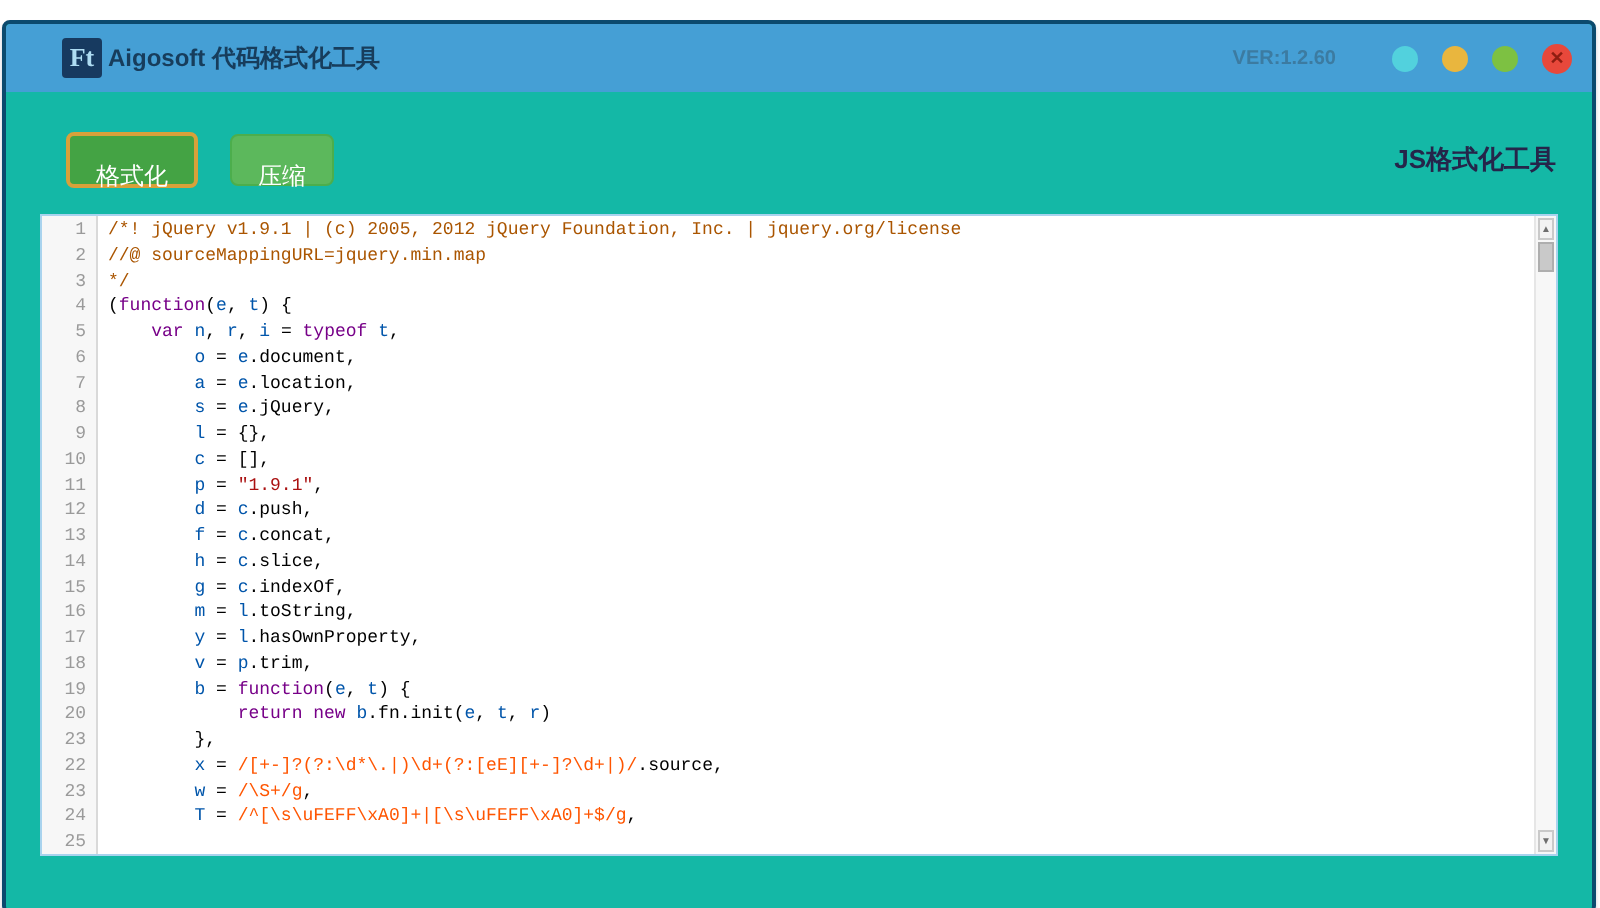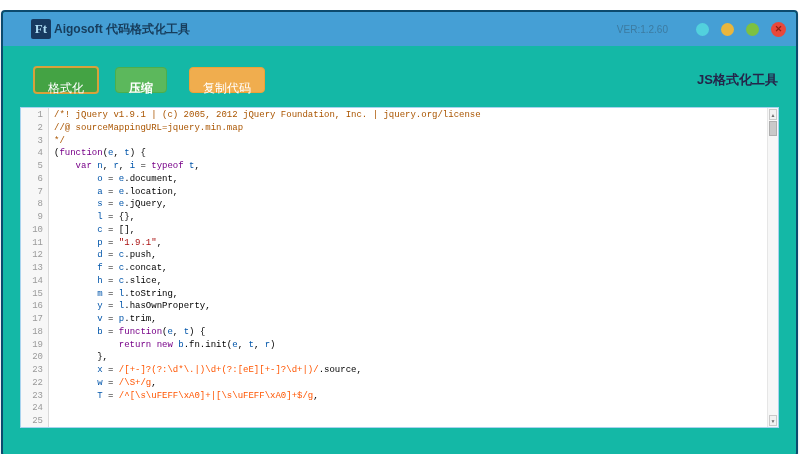--- a/index.html
+++ b/index.html
@@ -12,32 +12,32 @@
 
   
   .header { height:34px; background:#459fd5; display:flex; align-items:center;
             padding:0 10px 0 28px; border-radius:2px 2px 0 0; }
   .logo { width:20px; height:20px; background:#173a60; color:#aedcf2;
           font-family:"Liberation Serif", serif; font-size:13px; font-weight:bold;
           display:flex; align-items:center; justify-content:center; border-radius:2px;
           letter-spacing:0; }
   .title { margin-left:3px; font-size:12px; font-weight:bold; color:#173d5c; }
   .hspacer { flex:1; }
-  .version { font-size:10px; font-weight:normal; color:#3c7ba1; margin-right:16px; }
+  .version { font-size:10px; font-weight:bold; color:#3c7ba1; margin-right:16px; }
   .dot { width:13px; height:13px; border-radius:50%; margin-left:12px; }
   .close-btn { width:15px; height:15px; border-radius:50%; margin-left:12px;
                display:flex; align-items:center; justify-content:center;
                color:#8f1d11; font-size:9px; font-weight:bold; cursor:pointer; }
 
   
   .toolbar { display:flex; align-items:center; padding:20px 18px 0 30px; }
   .btn { height:26px; border-radius:4px; color:#fff; font-size:12px;
          padding:12px 13px; cursor:pointer; font-family:"Liberation Sans",sans-serif; }
   .btn-format   { background:#44a344; border:2px solid #d8a13a; margin-right:16px; }
-  .btn-compress { background:#5cb85c; border:1px solid #4cae4c; margin-right:22px;font-weight:bold; }
+  .btn-compress { background:#5cb85c; border:1px solid #4cae4c; margin-right:10px; }
   .btn-copy     { background:#f0ad4e; border:1px solid #eea236; }
   .mode-label { margin-left:auto; font-size:13px; font-weight:bold; color:#25254a; }
 
   
   .editor { margin:13px 17px 0 17px; height:321px; border:1px solid #a9d3ee;
             background:#fff; display:flex; position:relative; overflow:hidden; }
   .gutter { width:28px; background:#f7f7f7; border-right:1px solid #d9d9d9;
             padding-top:2px; flex:none; }
   .ln { height:12.75px; line-height:12.75px; text-align:right; padding-right:5px;
         color:#9a9a9a; font:9px "Liberation Mono", monospace; }
@@ -69,21 +69,20 @@
     <div class="version">VER:1.2.60</div>
     <div class="dot" style="background: rgb(82, 209, 221);"></div>
     <div class="dot" style="background: rgb(233, 182, 62);"></div>
     <div class="dot" style="background: rgb(125, 193, 66);"></div>
     <div class="close-btn" style="background: rgb(232, 72, 59);">✕</div>
   </div>
 
   <div class="toolbar">
     <button class="btn btn-format">格式化</button>
     <button class="btn btn-compress">压缩</button>
-    <button class="btn btn-copy">复制代码</button>
     <div class="mode-label">JS格式化工具</div>
   </div>
 
   <div class="editor">
     <div class="gutter">
         <div class="ln">1</div>
         <div class="ln">2</div>
         <div class="ln">3</div>
         <div class="ln">4</div>
         <div class="ln">5</div>
@@ -116,20 +115,21 @@
         <div class="cl"><span class="tk-pl">    </span><span class="tk-kw">var</span><span class="tk-pl"> </span><span class="tk-v2">n</span><span class="tk-pl">, </span><span class="tk-v2">r</span><span class="tk-pl">, </span><span class="tk-v2">i</span><span class="tk-pl"> = </span><span class="tk-kw">typeof</span><span class="tk-pl"> </span><span class="tk-v2">t</span><span class="tk-pl">,</span></div>
         <div class="cl"><span class="tk-pl">        </span><span class="tk-v2">o</span><span class="tk-pl"> = </span><span class="tk-v2">e</span><span class="tk-pl">.document,</span></div>
         <div class="cl"><span class="tk-pl">        </span><span class="tk-v2">a</span><span class="tk-pl"> = </span><span class="tk-v2">e</span><span class="tk-pl">.location,</span></div>
         <div class="cl"><span class="tk-pl">        </span><span class="tk-v2">s</span><span class="tk-pl"> = </span><span class="tk-v2">e</span><span class="tk-pl">.jQuery,</span></div>
         <div class="cl"><span class="tk-pl">        </span><span class="tk-v2">l</span><span class="tk-pl"> = {},</span></div>
         <div class="cl"><span class="tk-pl">        </span><span class="tk-v2">c</span><span class="tk-pl"> = [],</span></div>
         <div class="cl"><span class="tk-pl">        </span><span class="tk-v2">p</span><span class="tk-pl"> = </span><span class="tk-str">"1.9.1"</span><span class="tk-pl">,</span></div>
         <div class="cl"><span class="tk-pl">        </span><span class="tk-v2">d</span><span class="tk-pl"> = </span><span class="tk-v2">c</span><span class="tk-pl">.push,</span></div>
         <div class="cl"><span class="tk-pl">        </span><span class="tk-v2">f</span><span class="tk-pl"> = </span><span class="tk-v2">c</span><span class="tk-pl">.concat,</span></div>
         <div class="cl"><span class="tk-pl">        </span><span class="tk-v2">h</span><span class="tk-pl"> = </span><span class="tk-v2">c</span><span class="tk-pl">.slice,</span></div>
+        <div class="cl"><span class="tk-pl">        </span><span class="tk-v2">g</span><span class="tk-pl"> = </span><span class="tk-v2">c</span><span class="tk-pl">.indexOf,</span></div>
         <div class="cl"><span class="tk-pl">        </span><span class="tk-v2">m</span><span class="tk-pl"> = </span><span class="tk-v2">l</span><span class="tk-pl">.toString,</span></div>
         <div class="cl"><span class="tk-pl">        </span><span class="tk-v2">y</span><span class="tk-pl"> = </span><span class="tk-v2">l</span><span class="tk-pl">.hasOwnProperty,</span></div>
         <div class="cl"><span class="tk-pl">        </span><span class="tk-v2">v</span><span class="tk-pl"> = </span><span class="tk-v2">p</span><span class="tk-pl">.trim,</span></div>
         <div class="cl"><span class="tk-pl">        </span><span class="tk-v2">b</span><span class="tk-pl"> = </span><span class="tk-kw">function</span><span class="tk-pl">(</span><span class="tk-v2">e</span><span class="tk-pl">, </span><span class="tk-v2">t</span><span class="tk-pl">) {</span></div>
         <div class="cl"><span class="tk-pl">            </span><span class="tk-kw">return</span><span class="tk-pl"> </span><span class="tk-kw">new</span><span class="tk-pl"> </span><span class="tk-v2">b</span><span class="tk-pl">.fn.init(</span><span class="tk-v2">e</span><span class="tk-pl">, </span><span class="tk-v2">t</span><span class="tk-pl">, </span><span class="tk-v2">r</span><span class="tk-pl">)</span></div>
         <div class="cl"><span class="tk-pl">        },</span></div>
         <div class="cl"><span class="tk-pl">        </span><span class="tk-v2">x</span><span class="tk-pl"> = </span><span class="tk-re">/[+-]?(?:\d*\.|)\d+(?:[eE][+-]?\d+|)/</span><span class="tk-pl">.source,</span></div>
         <div class="cl"><span class="tk-pl">        </span><span class="tk-v2">w</span><span class="tk-pl"> = </span><span class="tk-re">/\S+/g</span><span class="tk-pl">,</span></div>
         <div class="cl"><span class="tk-pl">        </span><span class="tk-v2">T</span><span class="tk-pl"> = </span><span class="tk-re">/^[\s\uFEFF\xA0]+|[\s\uFEFF\xA0]+$/g</span><span class="tk-pl">,</span></div>
       </div>

